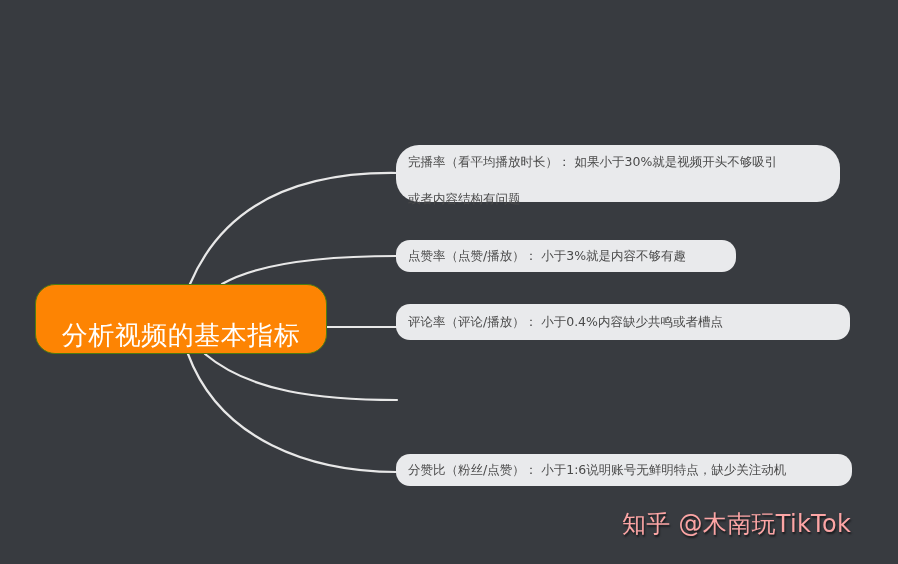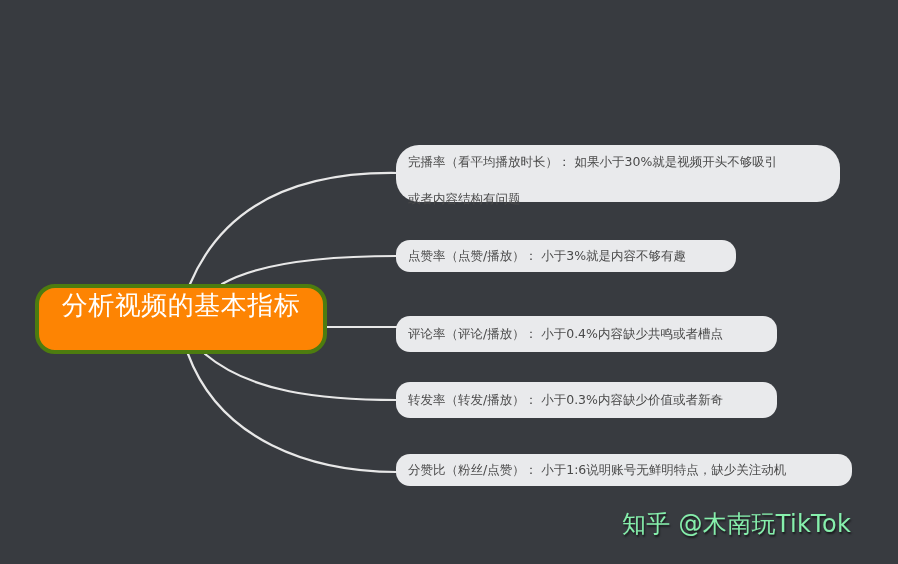--- a/index.html
+++ b/index.html
@@ -23,26 +23,26 @@
       width: 898px; height: 564px;
     }
     .central {
       position: absolute;
       left: 35px;
       top: 284px;
       width: 292px;
       height: 70px;
       box-sizing: border-box;
       background: #fd8403;
-      border: 4px solid #4d7c0f;
+      border: 1px solid #4d7c0f;
       border-radius: 20px;
       color: #ffffff;
       font-size: 26px;
       display: flex;
-      align-items: flex-start;
+      align-items: flex-end;
       justify-content: center;
       letter-spacing: 0.5px;
       z-index: 2;
     }
     .topic {
       position: absolute;
       left: 396px;
       box-sizing: border-box;
       background: #e9eaec;
       border-radius: 14px;
@@ -59,21 +59,21 @@
       white-space: normal;
       display: block;
       padding: 7px 12px;
       line-height: 26px;
       border-radius: 23px;
     }
     .watermark {
       position: absolute;
       left: 622px;
       top: 508px;
-      color: #86efac;
+      color: #fca5a5;
       font-size: 24px;
       text-shadow: 1px 2px 2px rgba(0,0,0,0.6);
       white-space: nowrap;
       letter-spacing: 0.3px;
     }
   </style>
 </head>
 <body>
 
 <div class="canvas">
@@ -99,26 +99,23 @@
 
   <div class="topic multi" style="top:145px; width:444px; height:57px;">
     <div style="line-height:20px;">完播率（看平均播放时长）： 如果小于30%就是视频开头不够吸引</div>
     <div style="line-height:20px;margin-top:17px;">或者内容结构有问题</div>
   </div>
 
   <div class="topic" style="top:240px; height:32px; width:340px;">
     <span>点赞率（点赞/播放）： 小于3%就是内容不够有趣</span>
   </div>
 
-  <div class="topic" style="top:316px; height:36px; width:381px;">
+  <div class="topic" style="top:304px; height:36px; width:454px;">
     <span>评论率（评论/播放）： 小于0.4%内容缺少共鸣或者槽点</span>
   </div>
 
-  <div class="topic" style="top:382px; height:36px; width:381px;">
-    <span>转发率（转发/播放）： 小于0.3%内容缺少价值或者新奇</span>
-  </div>
 
   <div class="topic" style="top:454px; height:32px; width:456px;">
     <span>分赞比（粉丝/点赞）： 小于1:6说明账号无鲜明特点，缺少关注动机</span>
   </div>
 
   <div class="watermark">知乎 @木南玩TikTok</div>
 </div>
 
 </body></html>

